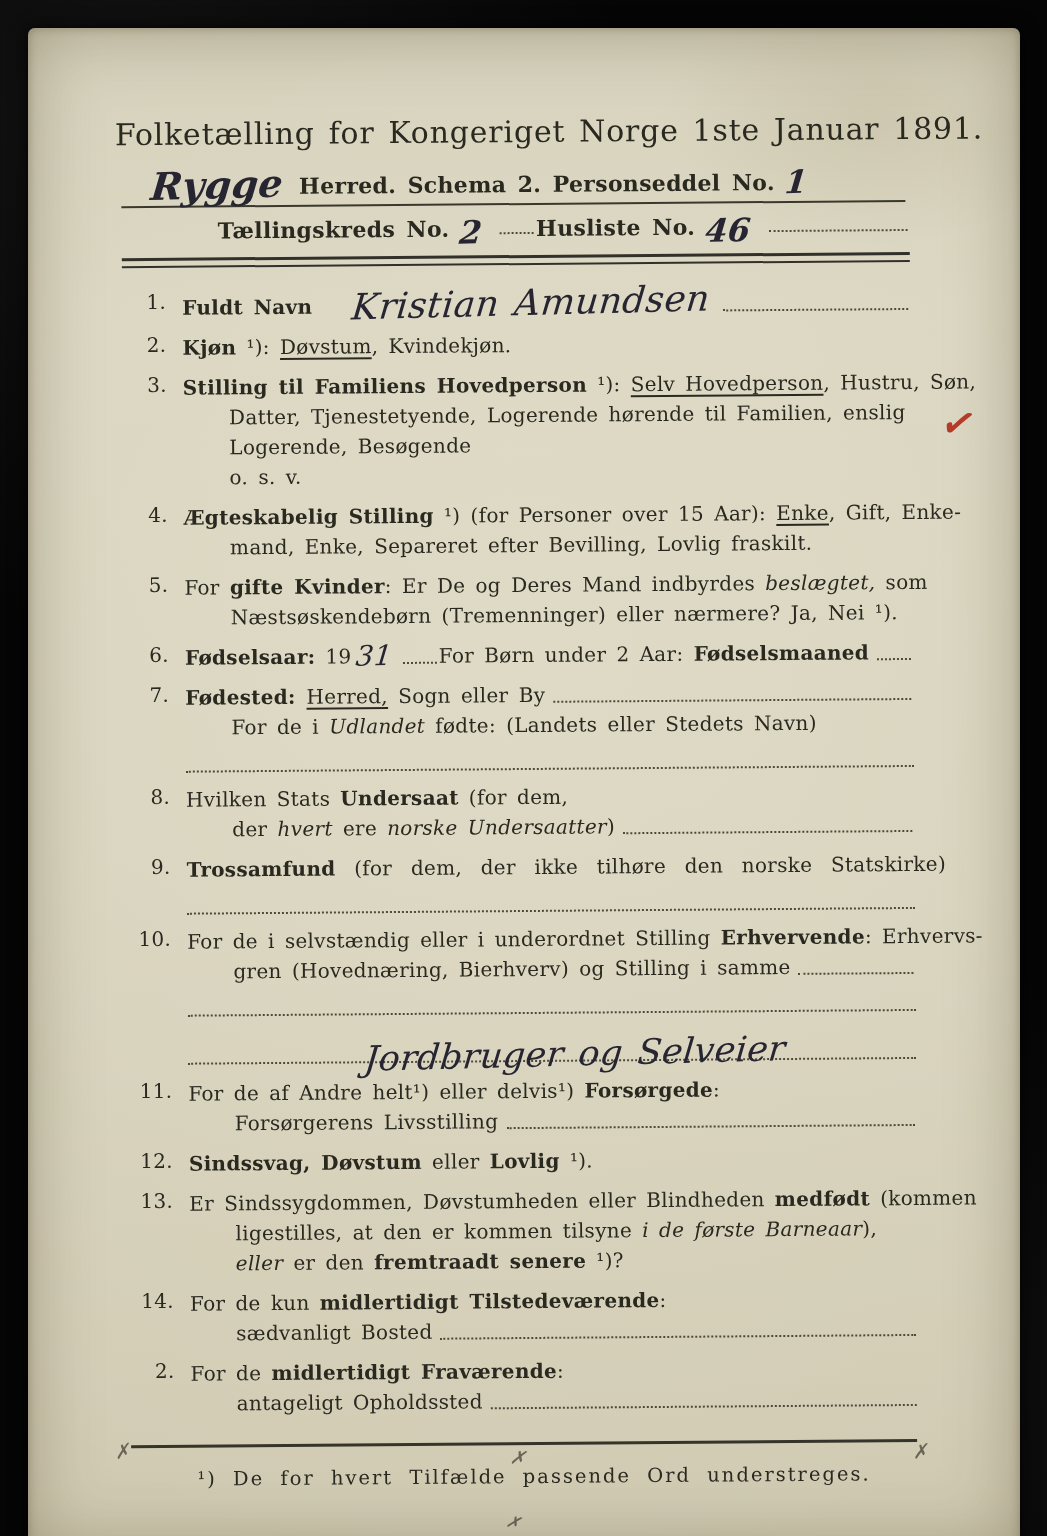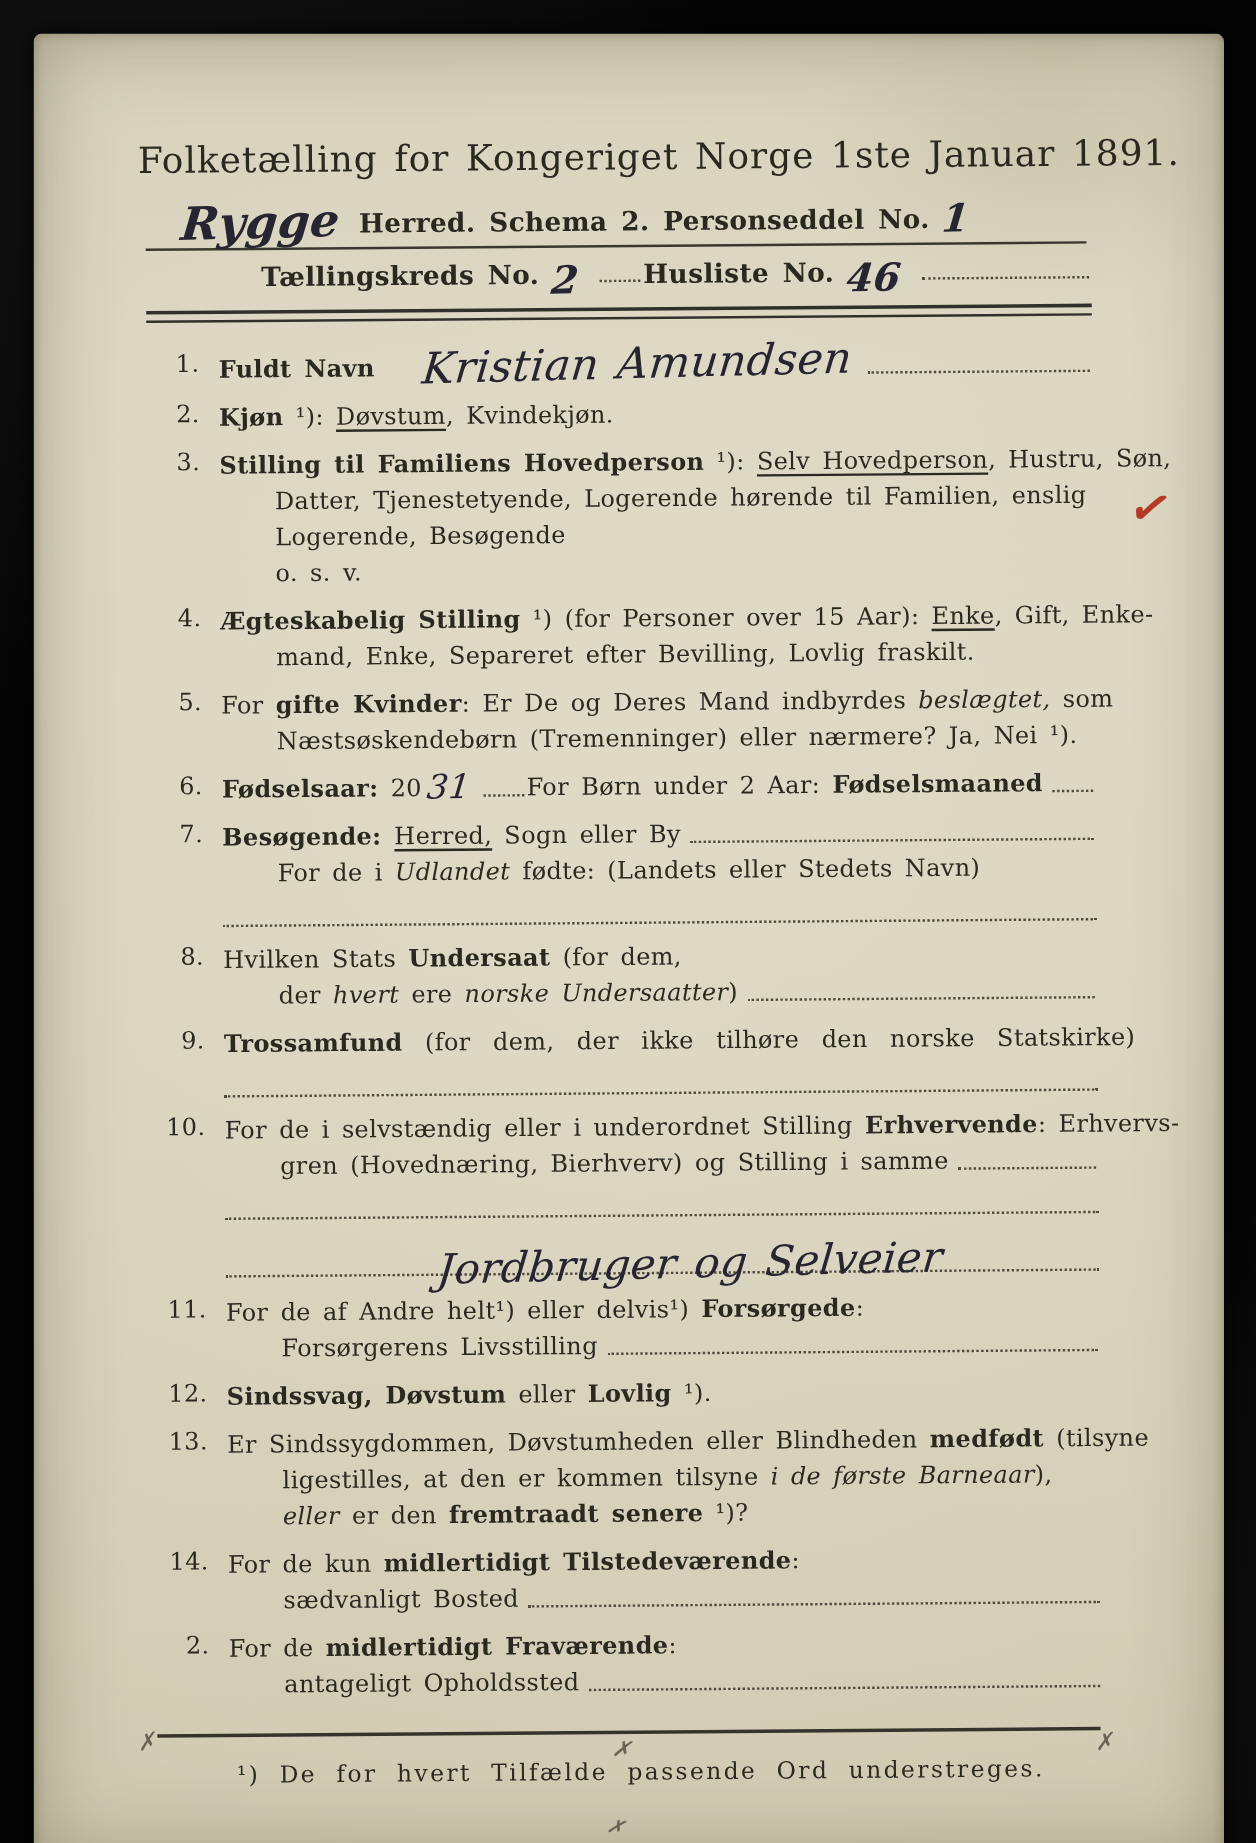--- a/index.html
+++ b/index.html
@@ -135,33 +135,33 @@
               <span>For </span><span class="b">gifte Kvinder</span><span>: Er De og Deres Mand indbyrdes </span><span class="it">beslægtet,</span><span> som</span>
             </div>
             <div class="line cont">Næstsøskendebørn (Tremenninger) eller nærmere? Ja, Nei ¹).</div>
           </div>
         </div>
 
         <div class="item">
           <div class="num">6.</div>
           <div class="ibody">
             <div class="line lf">
-              <span class="txt"><span class="b">Fødselsaar:</span><span> 20</span><span class="hw hw-year">31</span></span>
+              <span class="txt"><span class="b">Fødselsaar:</span><span> 19</span><span class="hw hw-year">31</span></span>
               <span class="leader leader-mid"></span>
               <span class="txt"><span>For Børn under 2 Aar: </span><span class="b">Fødselsmaaned</span></span>
               <span class="leader"></span>
             </div>
           </div>
         </div>
 
         <div class="item">
           <div class="num">7.</div>
           <div class="ibody">
             <div class="line lf">
-              <span class="txt"><span class="b">Besøgende: </span><span class="u">Herred,</span><span> Sogn eller By</span></span>
+              <span class="txt"><span class="b">Fødested: </span><span class="u">Herred,</span><span> Sogn eller By</span></span>
               <span class="leader"></span>
             </div>
             <div class="line cont">
               <span>For de i </span><span class="it">Udlandet</span><span> fødte: (Landets eller Stedets Navn)</span>
             </div>
             <div class="dotline cont"></div>
           </div>
         </div>
 
         <div class="item">
@@ -223,21 +223,21 @@
             <div class="line">
               <span class="b">Sindssvag, Døvstum</span><span> eller </span><span class="b">Lovlig</span><span> ¹).</span>
             </div>
           </div>
         </div>
 
         <div class="item">
           <div class="num">13.</div>
           <div class="ibody">
             <div class="line">
-              <span>Er Sindssygdommen, Døvstumheden eller Blindheden </span><span class="b">medfødt</span><span> (tilsyne</span>
+              <span>Er Sindssygdommen, Døvstumheden eller Blindheden </span><span class="b">medfødt</span><span> (kommen</span>
             </div>
             <div class="line cont">
               <span>ligestilles, at den er kommen tilsyne </span><span class="it">i de første Barneaar</span><span>),</span>
             </div>
             <div class="line cont">
               <span class="it">eller</span><span> er den </span><span class="b">fremtraadt senere</span><span> ¹)?</span>
             </div>
           </div>
         </div>
 

